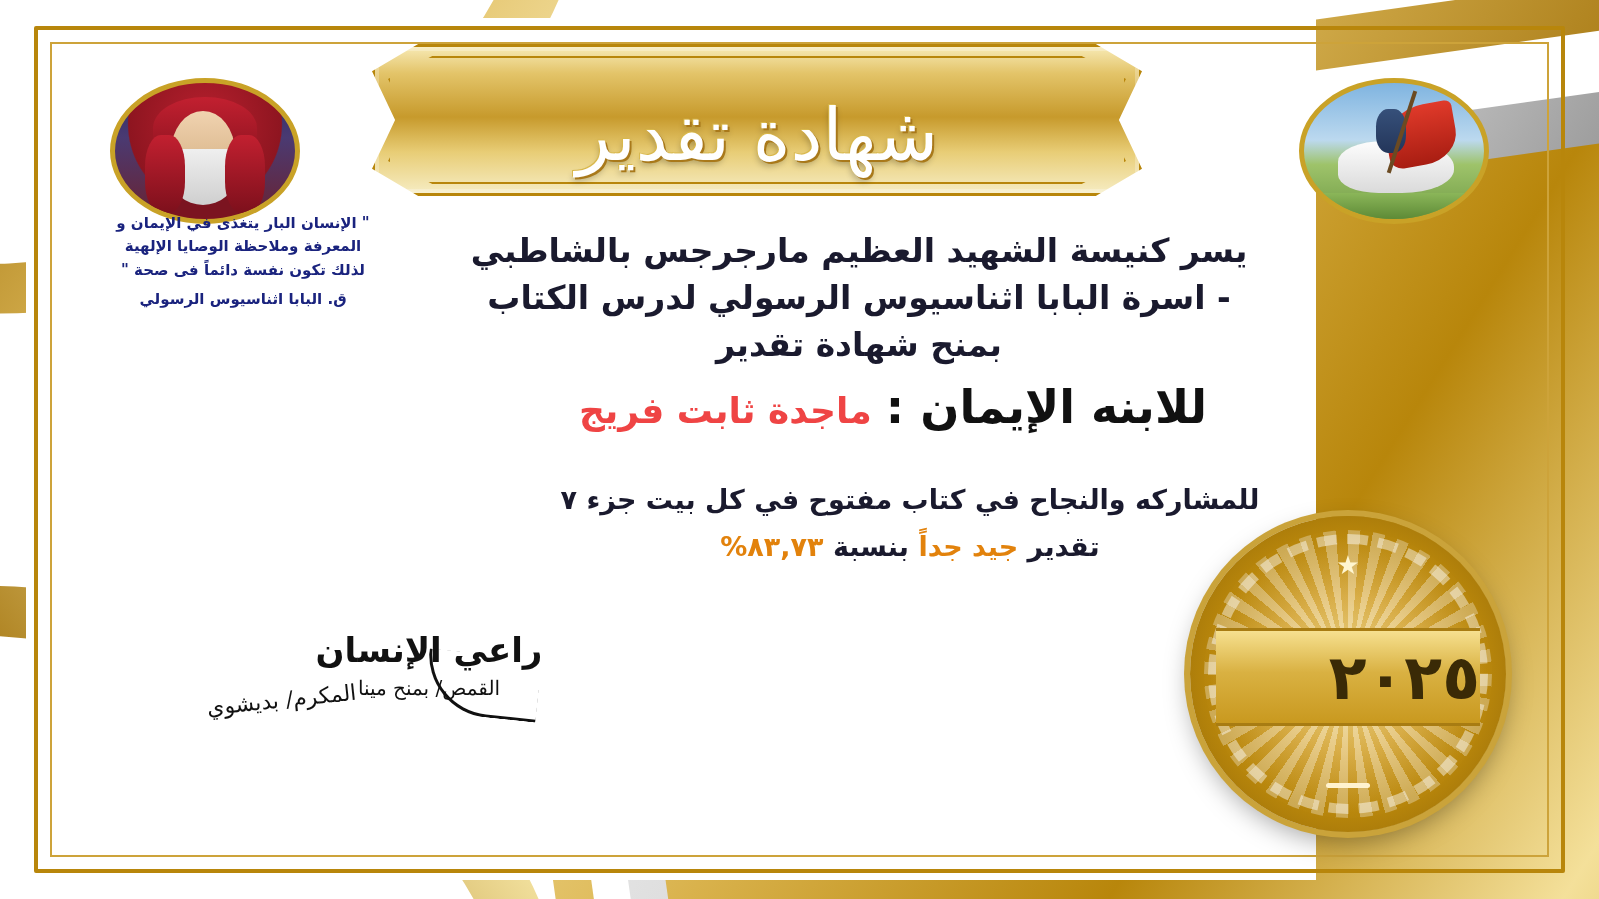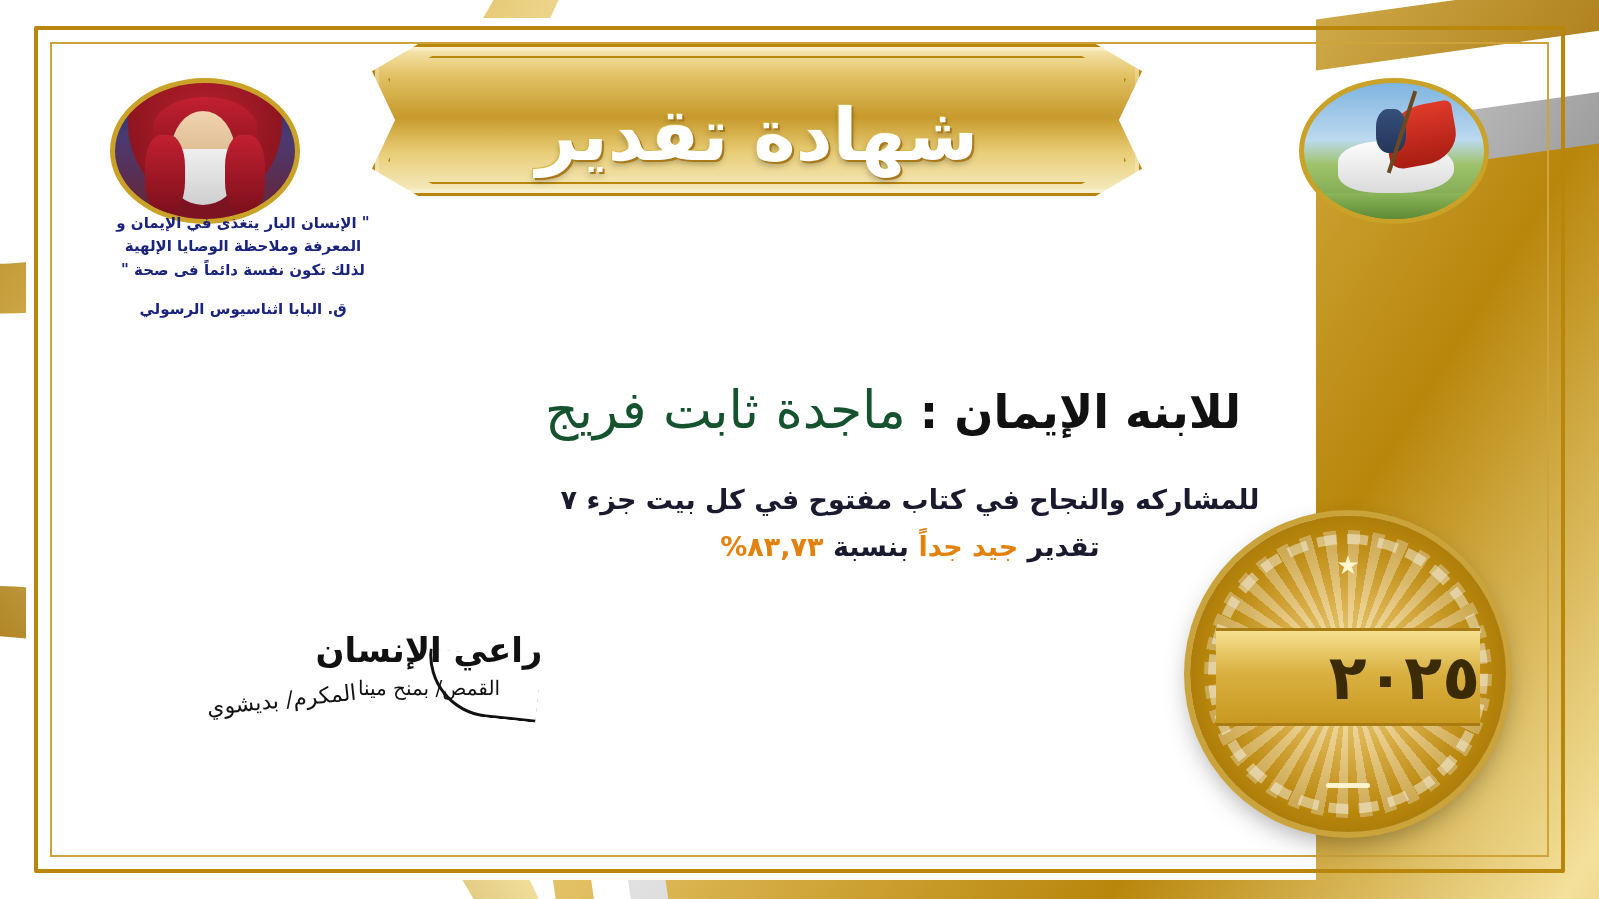--- a/index.html
+++ b/index.html
@@ -103,21 +103,21 @@
     box-shadow:inset 0 0 0 4px rgba(255,255,255,.25);
   }
   .plaque-inner{
     position:absolute;left:16px;top:12px;right:16px;bottom:12px;
     border:2px solid #b8860b;border-radius:12px;
     clip-path:polygon(6% 0,94% 0,100% 18%,97% 50%,100% 82%,94% 100%,6% 100%,0 82%,3% 50%,0 18%);
   }
   .plaque-title{
     position:absolute;inset:0;display:flex;align-items:center;justify-content:center;
     font-family:"DejaVu Sans", sans-serif;
-    font-size:72px;font-weight:700;color:#ffffff;
+    font-size:72px;font-weight:400;color:#ffffff;
     text-shadow:2px 2px 0 #a9791a, -1px -1px 0 #d9b84c, 0 4px 6px rgba(0,0,0,.25);
     letter-spacing:1px;
     margin-top:29px;
   }
 
   
   .medallion{
     position:absolute;width:180px;height:136px;border-radius:50%;
     border:5px solid #c9a227;overflow:hidden;
   }
@@ -171,37 +171,37 @@
     position:absolute;left:0;bottom:0;width:100%;height:26px;
     background:linear-gradient(180deg,#8bb659 0%,#5d8a36 100%);
   }
 
   
   .quote{
     position:absolute;right:1226px;top:212px;width:260px;
     text-align:center;direction:rtl;
     font-size:15px;line-height:1.55;font-weight:700;color:#1a237e;
   }
-  .quote .src{display:block;margin-top:16px;color:#1a237e;}
+  .quote .src{display:block;margin-top:6px;color:#1a237e;}
 
   
   .body-text{
     position:absolute;right:250px;top:228px;width:980px;
     direction:rtl;text-align:center;
     color:#1a1a2e;font-size:33px;line-height:1.42;font-weight:600;
   }
   .body-text .ln{display:block;}
 
   .award-line{
     position:absolute;right:186px;top:380px;width:1040px;
     direction:rtl;text-align:center;
     font-size:46px;font-weight:800;color:#111;
     display:flex;justify-content:center;align-items:baseline;gap:14px;
   }
-  .award-line .name{color:#14532d;font-size:52px;font-weight:400;}
+  .award-line .name{color:#ef4444;font-size:36px;font-weight:700;}
 
   .reason{
     position:absolute;right:184px;top:480px;width:1010px;
     direction:rtl;text-align:center;color:#1a1a2e;
     font-size:27px;line-height:1.5;font-weight:600;
   }
   .grade-row{
     margin-top:6px;font-size:27px;
   }
   .grade-row .grade{color:#e2820c;font-weight:700;}
@@ -306,20 +306,25 @@
     <div class="cape"></div>
     <div class="rider"></div>
     <div class="lance"></div>
   </div>
 
   <div class="quote">
     <span>" الإنسان البار يتغذى في الإيمان و المعرفة وملاحظة الوصايا الإلهية لذلك تكون نفسة دائماً فى صحة "</span>
     <span class="src">ق. البابا اثناسيوس الرسولي</span>
   </div>
 
+  <div class="body-text">
+    <span class="ln">يسر كنيسة الشهيد العظيم مارجرجس بالشاطبي</span>
+    <span class="ln">- اسرة البابا اثناسيوس الرسولي لدرس الكتاب</span>
+    <span class="ln">بمنح شهادة تقدير</span>
+  </div>
 
   <div class="award-line">
     <span>للابنه الإيمان :</span>
     <span class="name">ماجدة ثابت فريج</span>
   </div>
 
   <div class="reason">
     <div>للمشاركه والنجاح في كتاب مفتوح في كل بيت جزء ٧</div>
     <div class="grade-row">
       <span>تقدير</span>

